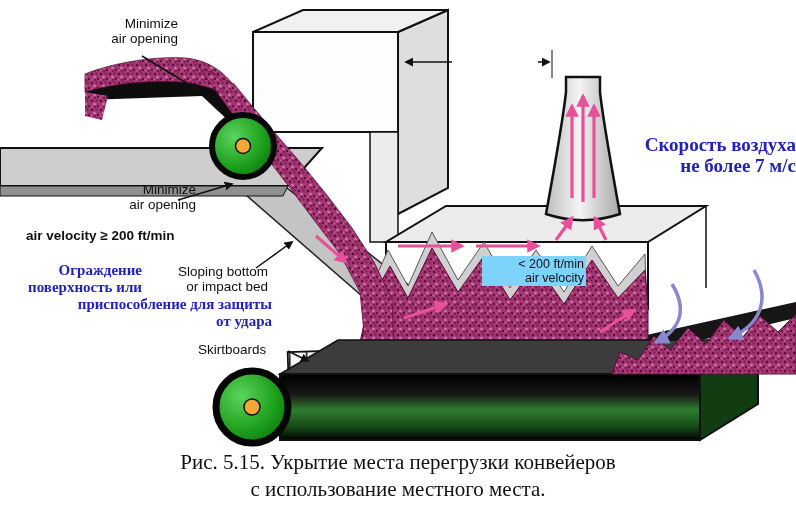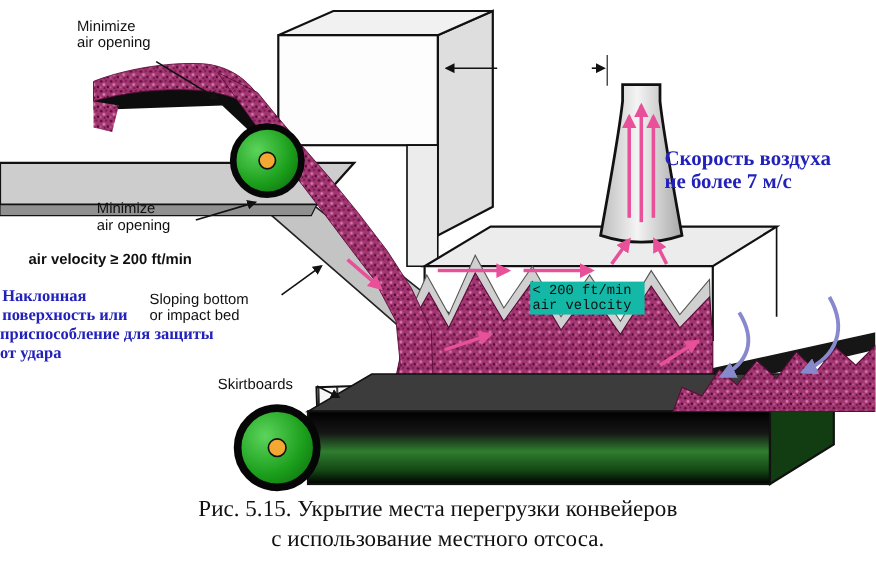--- a/index.html
+++ b/index.html
@@ -1,25 +1,25 @@
 <!DOCTYPE html>
 <html><head>
 <meta charset="utf-8">
 <style>
   html,body{margin:0;padding:0;background:#fff;}
   .stage{position:relative;width:796px;height:512px;background:#ffffff;overflow:hidden;
          font-family:"Liberation Sans",sans-serif;}
   .stage svg{position:absolute;left:0;top:0;}
   .lbl{position:absolute;white-space:pre-line;line-height:1.12;color:#111;}
-  .ctr{text-align:left;}
+  .ctr{text-align:right;}
   .ru{color:#2222bb;font-family:"Liberation Serif","DejaVu Serif",serif;font-weight:bold;}
   .en{font-family:"Liberation Sans",sans-serif;color:#101010;}
   .caption{position:absolute;left:0;width:796px;text-align:center;color:#111;
            font-family:"Liberation Serif","DejaVu Serif",serif;font-size:21px;}
-  .whitebg{background:#14b8a6;padding:1px 2px;font-family:Liberation Mono, monospace;}
+  .whitebg{background:#7dd3fc;padding:1px 2px;}
 </style>
 </head>
 <body>
 
 <div class="stage">
 
   <svg width="796" height="512" viewBox="0 0 796 512">
     <defs>
       <pattern id="grain" width="9" height="9" patternUnits="userSpaceOnUse">
         <rect width="9" height="9" fill="#a23670"></rect>
@@ -155,30 +155,30 @@
 не более 7 м/с</div>
 
   <div class="lbl en ctr" style="left:70px;top:16px;width:108px;font-size:13.5px;">Minimize
 air opening</div>
 
   <div class="lbl en ctr" style="left:88px;top:182px;width:108px;font-size:13.5px;">Minimize
 air opening</div>
 
   <div class="lbl en" style="left:26px;top:228px;width:200px;font-size:13.5px;font-weight:bold;">air velocity ≥ 200 ft/min</div>
 
-  <div class="lbl ru ctr" style="left:2px;top:262px;width:140px;font-size:15px;">Наклонная
+  <div class="lbl ru ctr" style="left:2px;top:262px;width:140px;font-size:15px;">Ограждение
 поверхность или</div>
 
   <div class="lbl en ctr" style="left:136px;top:264px;width:132px;font-size:13.5px;">Sloping bottom
 or impact bed</div>
 
   <div class="lbl ru ctr" style="left:0px;top:296px;width:272px;font-size:15px;">приспособление для защиты
 от удара</div>
 
   <div class="lbl en ctr whitebg" style="left:482px;top:256px;width:100px;font-size:12.5px;">&lt; 200 ft/min
 air velocity</div>
 
   <div class="lbl en" style="left:198px;top:342px;width:92px;font-size:13.5px;">Skirtboards</div>
 
 
   <div class="caption" style="top:450px;">Рис. 5.15. Укрытие места перегрузки конвейеров</div>
-  <div class="caption" style="top:477px;">с использование местного отсоса.</div>
+  <div class="caption" style="top:477px;">с использование местного места.</div>
 </div>
 
 </body></html>

